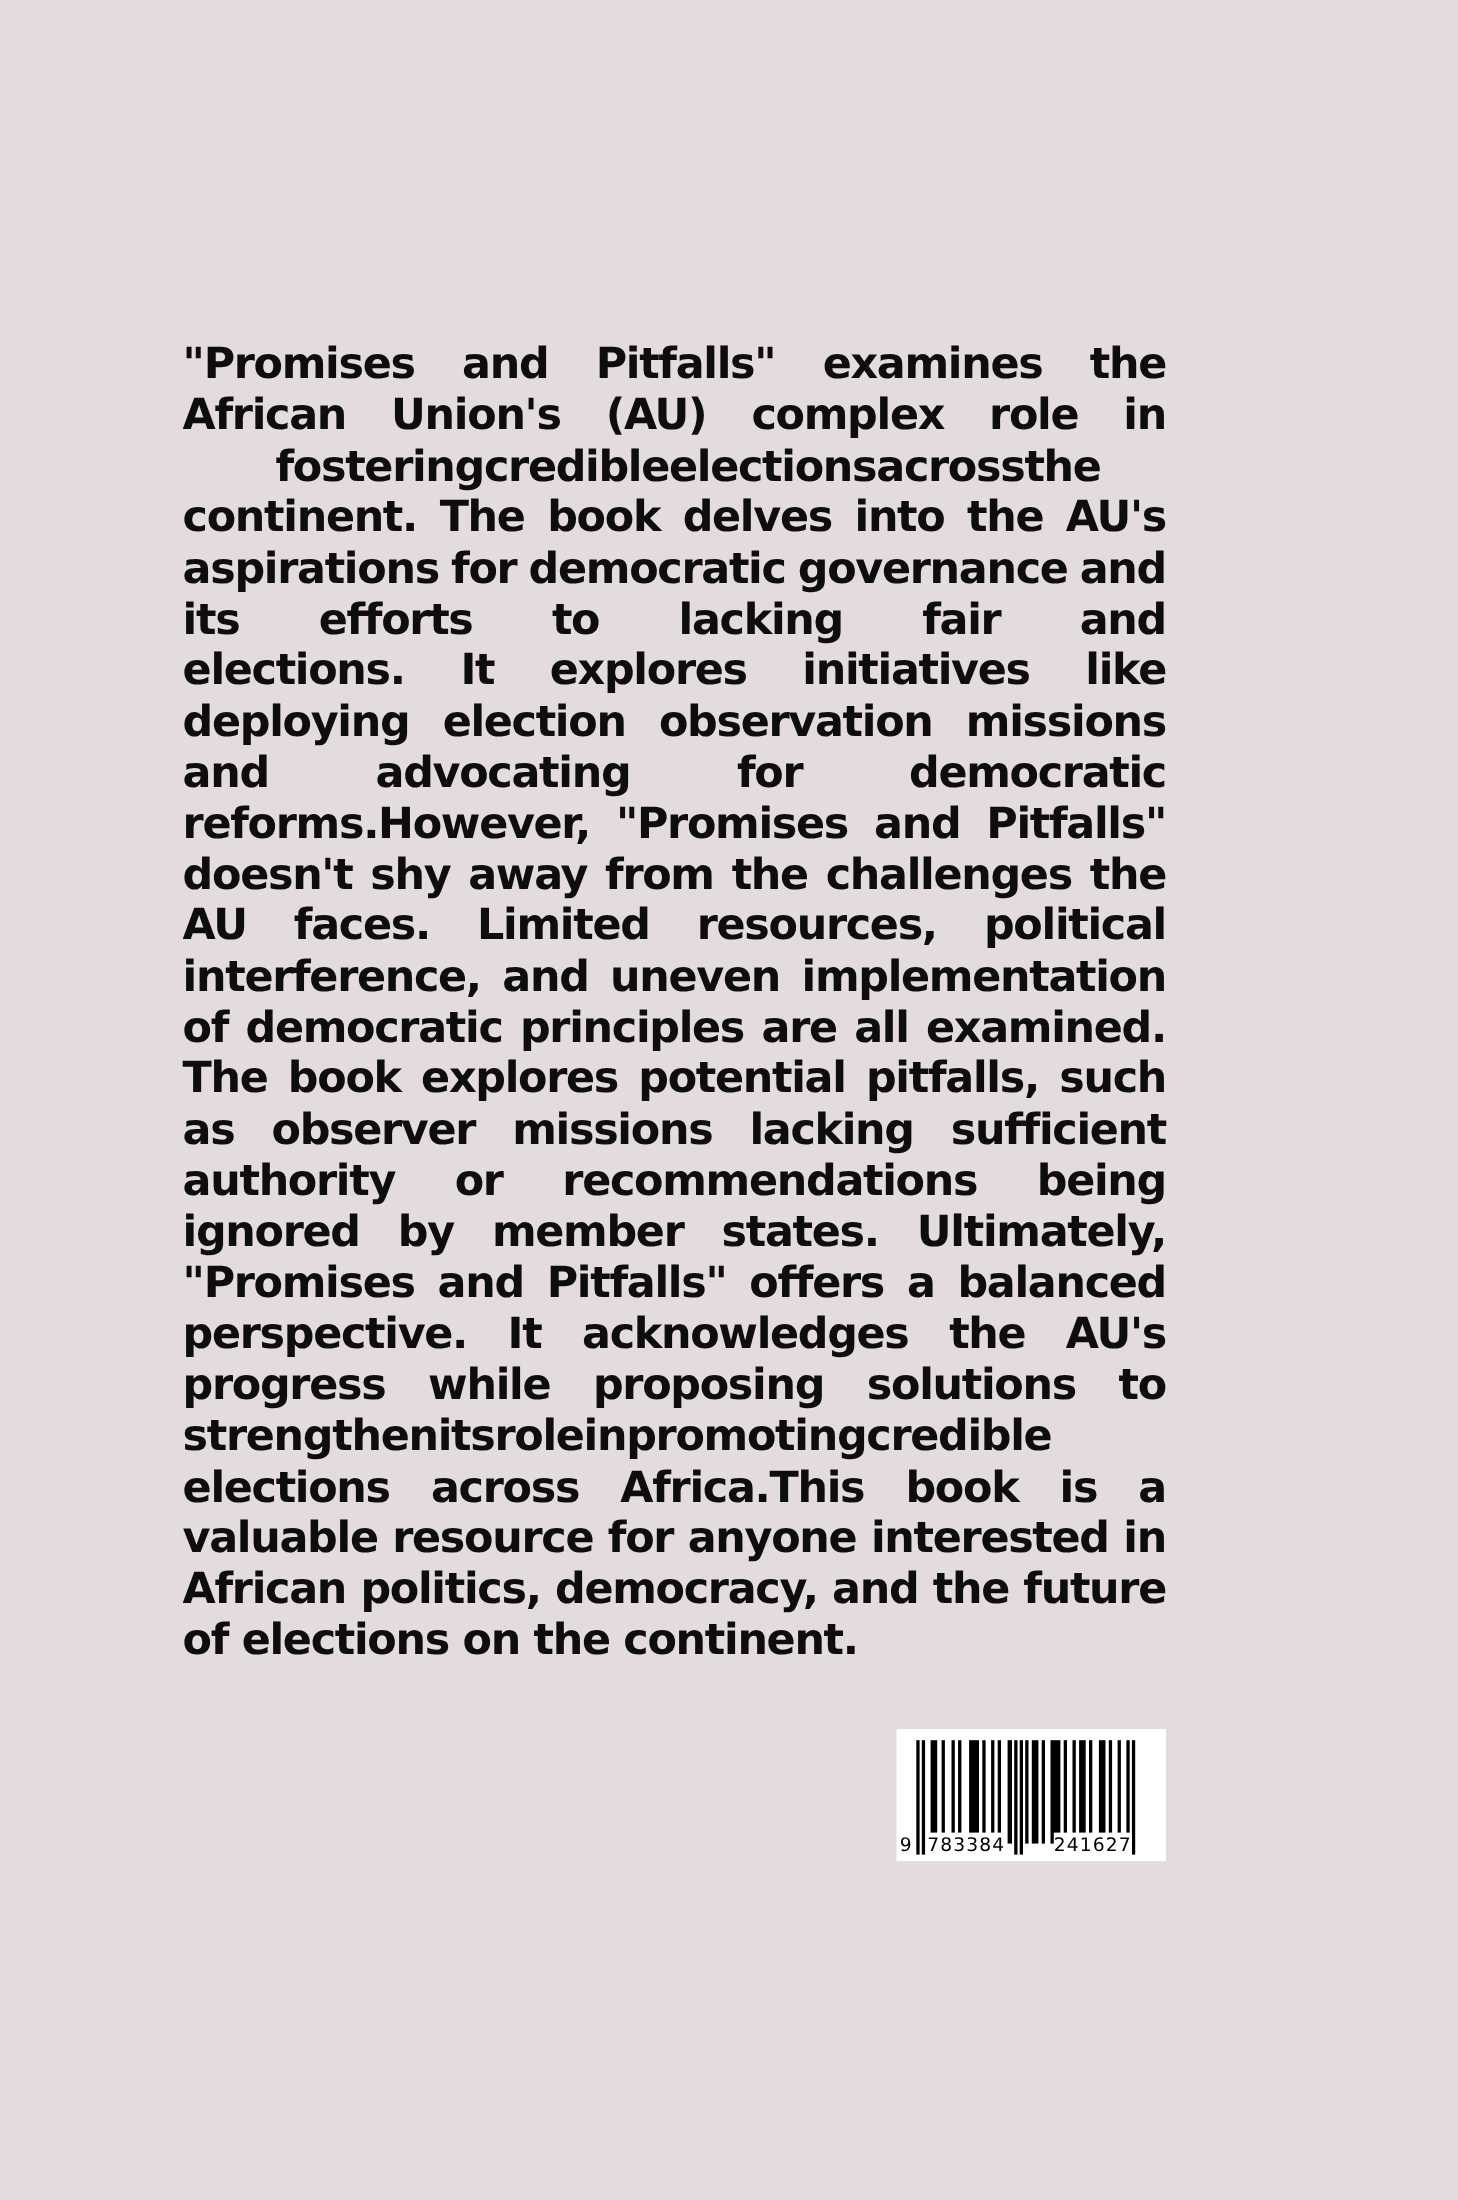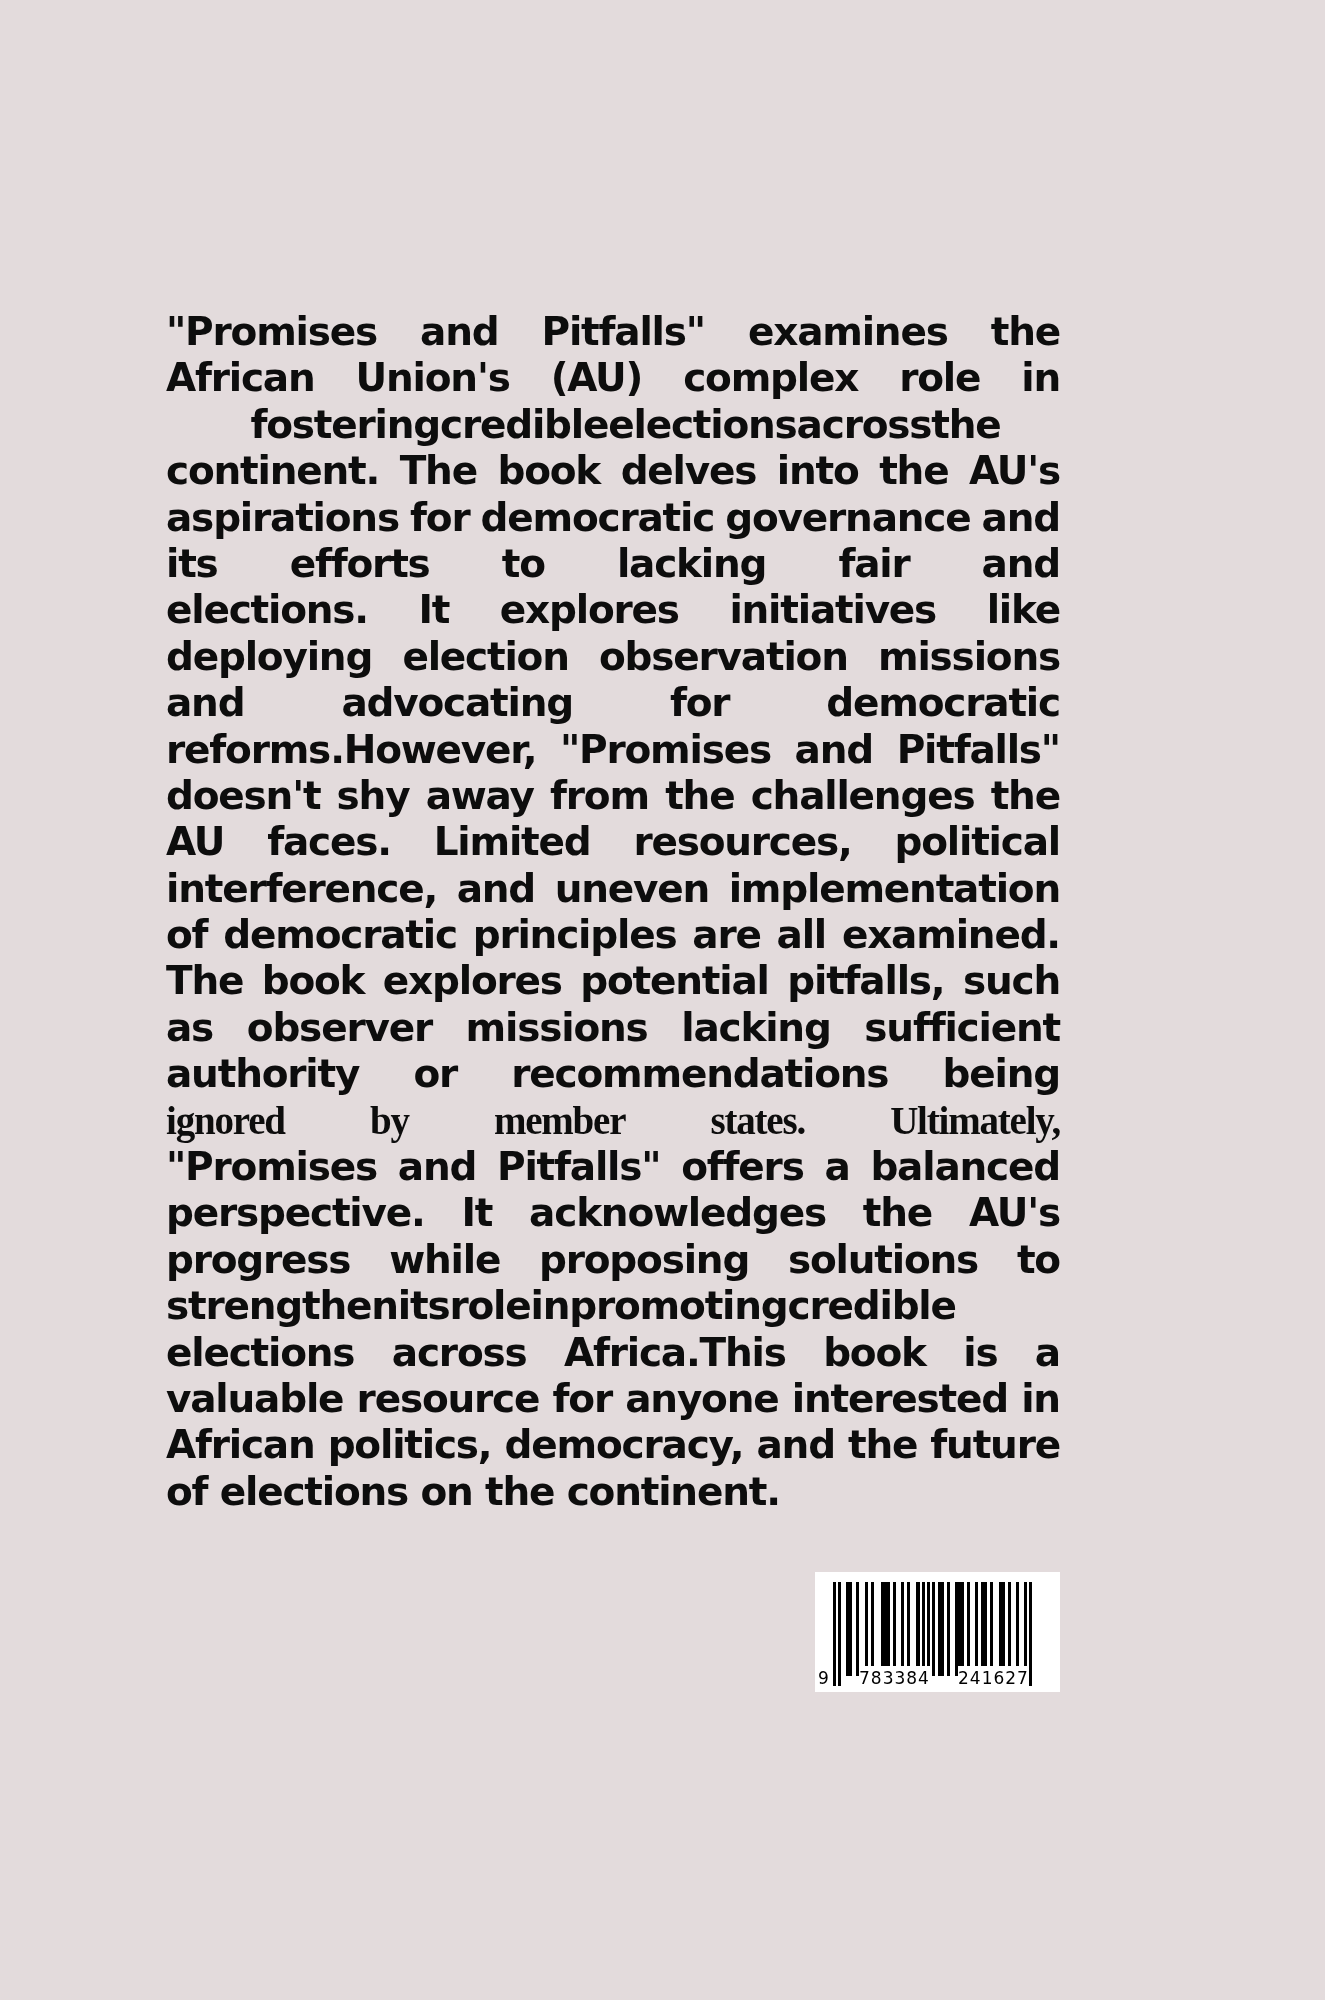--- a/index.html
+++ b/index.html
@@ -169,21 +169,21 @@
       <span>missions</span>
       <span>lacking</span>
       <span>sufficient</span>
     </span>
   <span class="line" style="display: flex; justify-content: space-between;">
       <span>authority</span>
       <span>or</span>
       <span>recommendations</span>
       <span>being</span>
     </span>
-  <span class="line" style="display: flex; justify-content: space-between; font-family: Liberation Serif, serif;">
+  <span class="line" style="display: flex; justify-content: space-between;">
       <span>ignored</span>
       <span>by</span>
       <span>member</span>
       <span>states.</span>
       <span>Ultimately,</span>
     </span>
   <span class="line" style="display: flex; justify-content: space-between;">
       <span>"Promises</span>
       <span>and</span>
       <span>Pitfalls"</span>
@@ -290,16 +290,16 @@
     <div class="bar" style="width:3px"></div>
       <div class="gap" style="width:5px"></div>
     <div class="bar" style="width:3px"></div>
       <div class="gap" style="width:5px"></div>
     <div class="bar guard" style="width:3px"></div>
       <div class="gap" style="width:2px"></div>
     <div class="bar guard" style="width:3px"></div>
   </div>
   <div class="digits">
     <span style="left:3px">9</span>
-    <span style="left:44px; letter-spacing:1px">783384</span>
+    <span style="left:28px; letter-spacing:1px">783384</span>
     <span style="left:143px; letter-spacing:1px">241627</span>
   </div>
 </div>
 
 </body></html>

